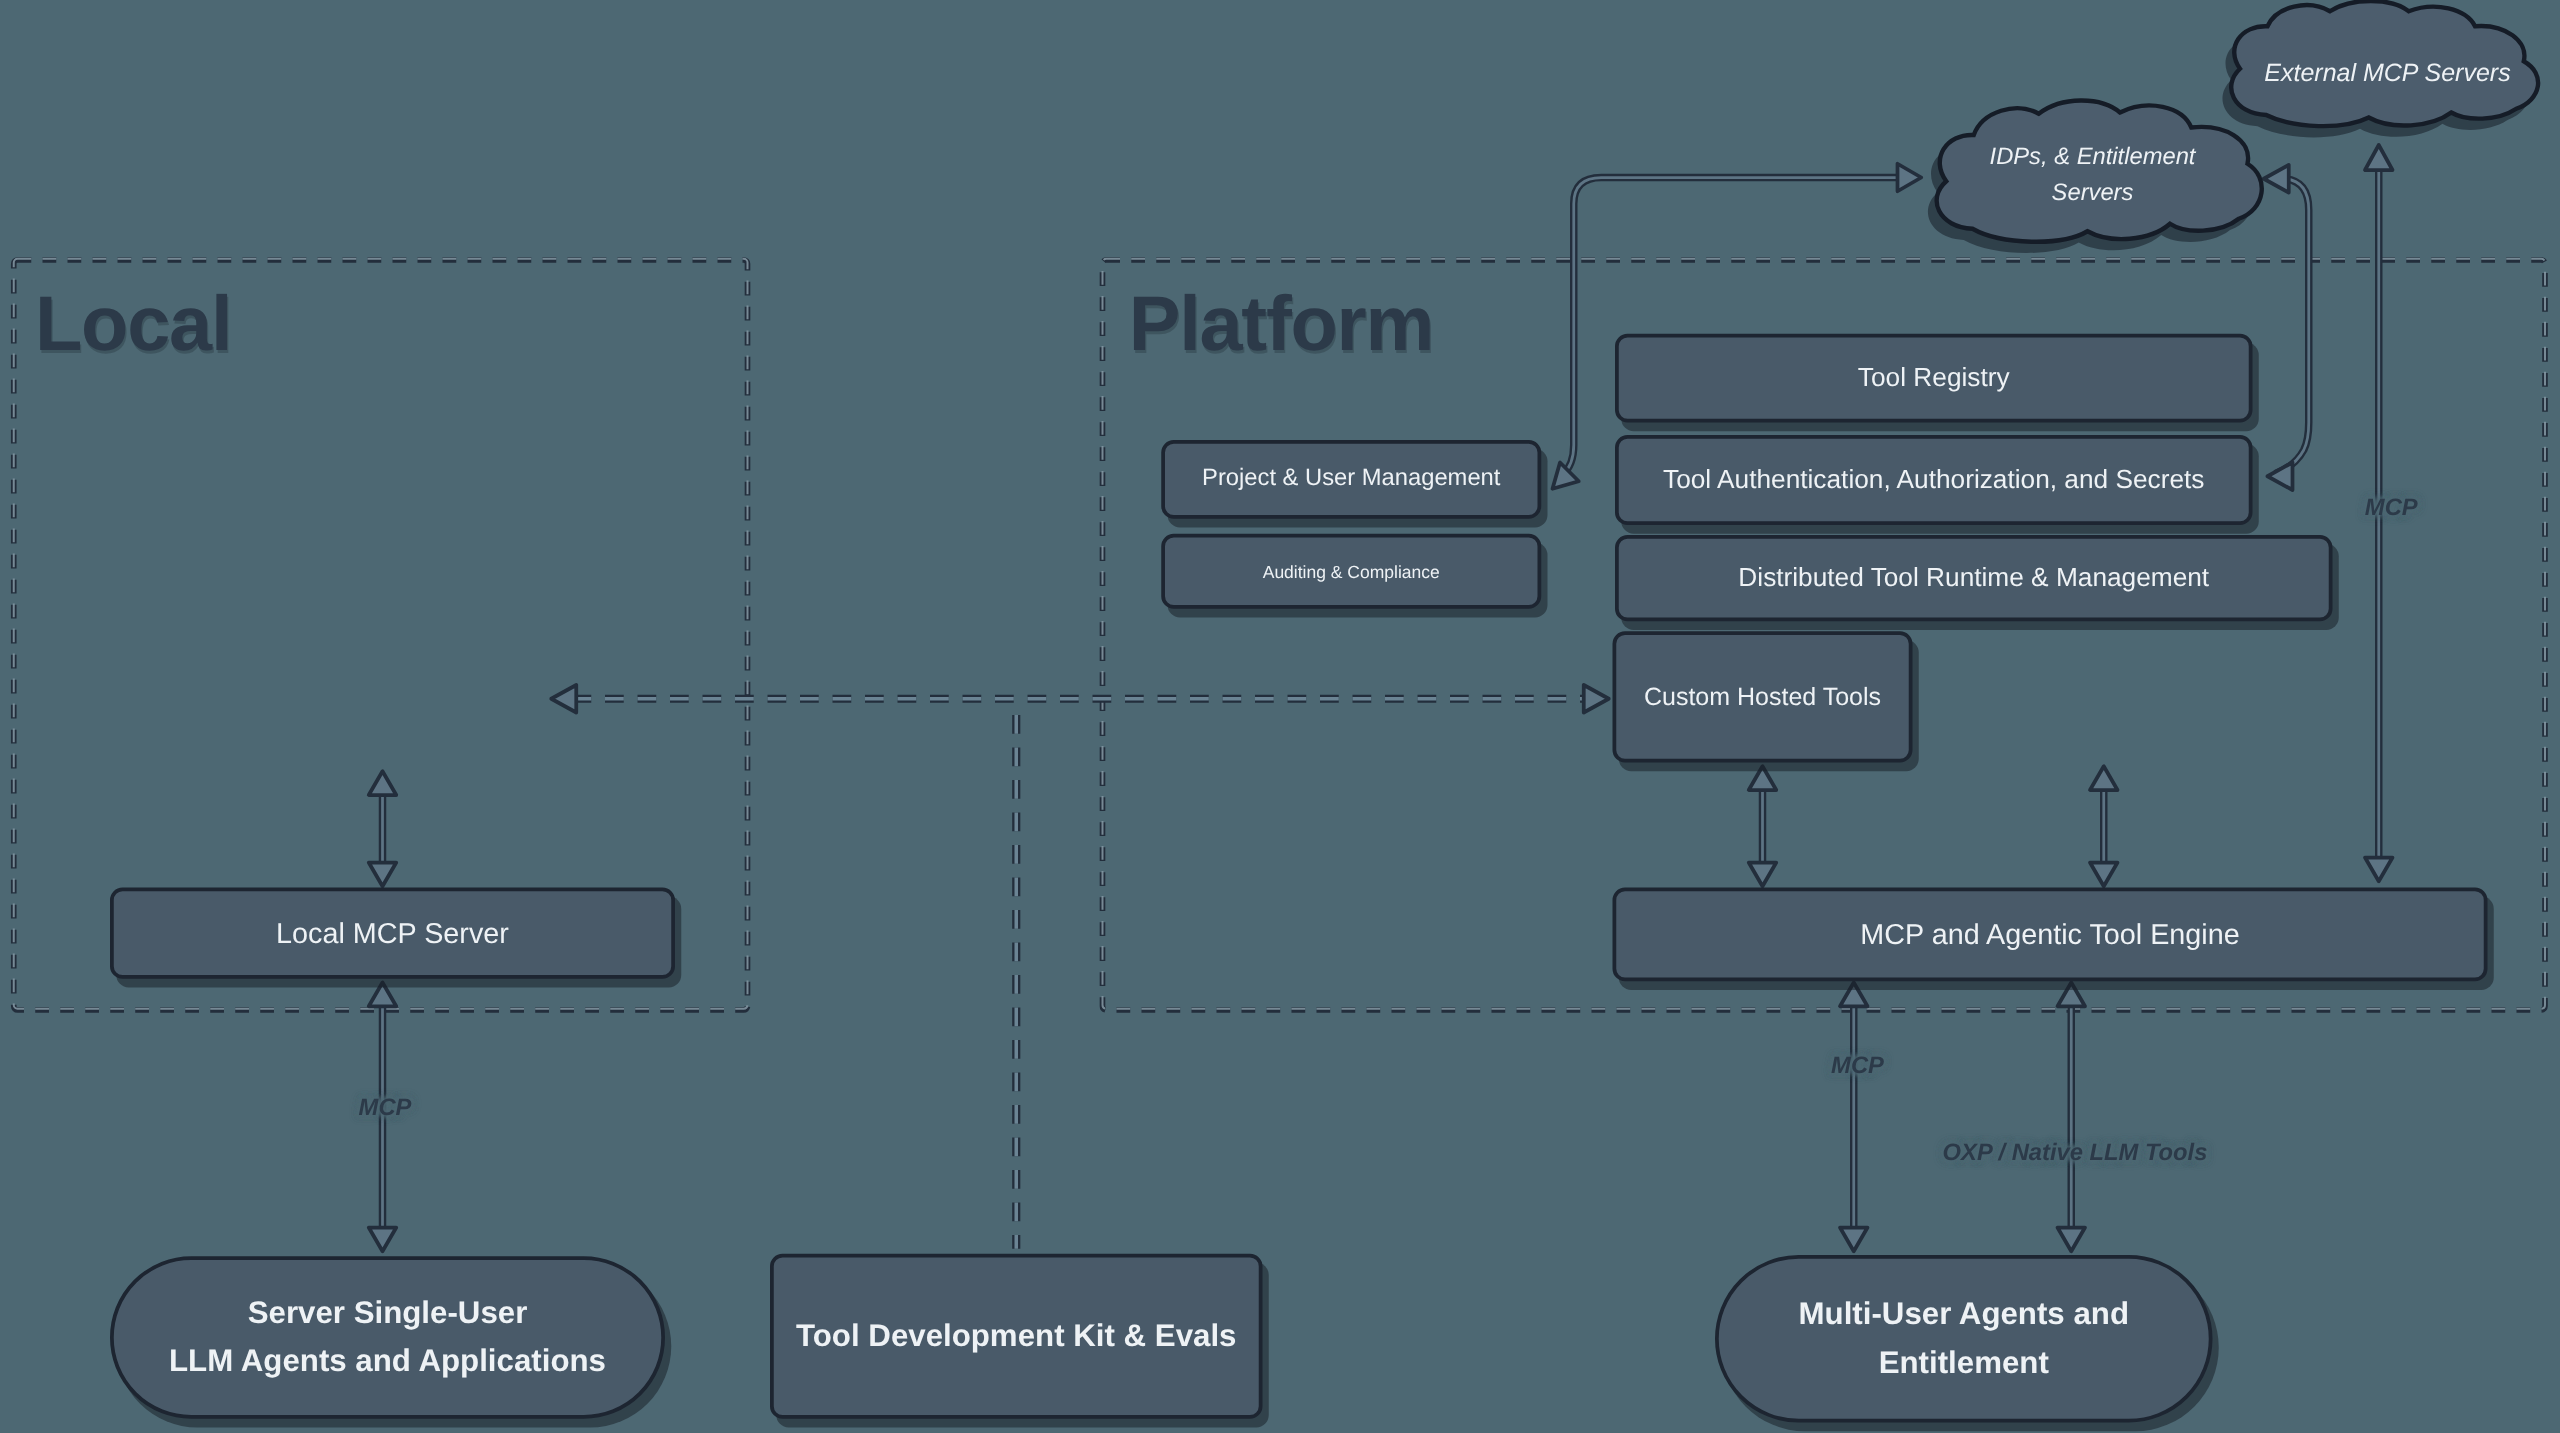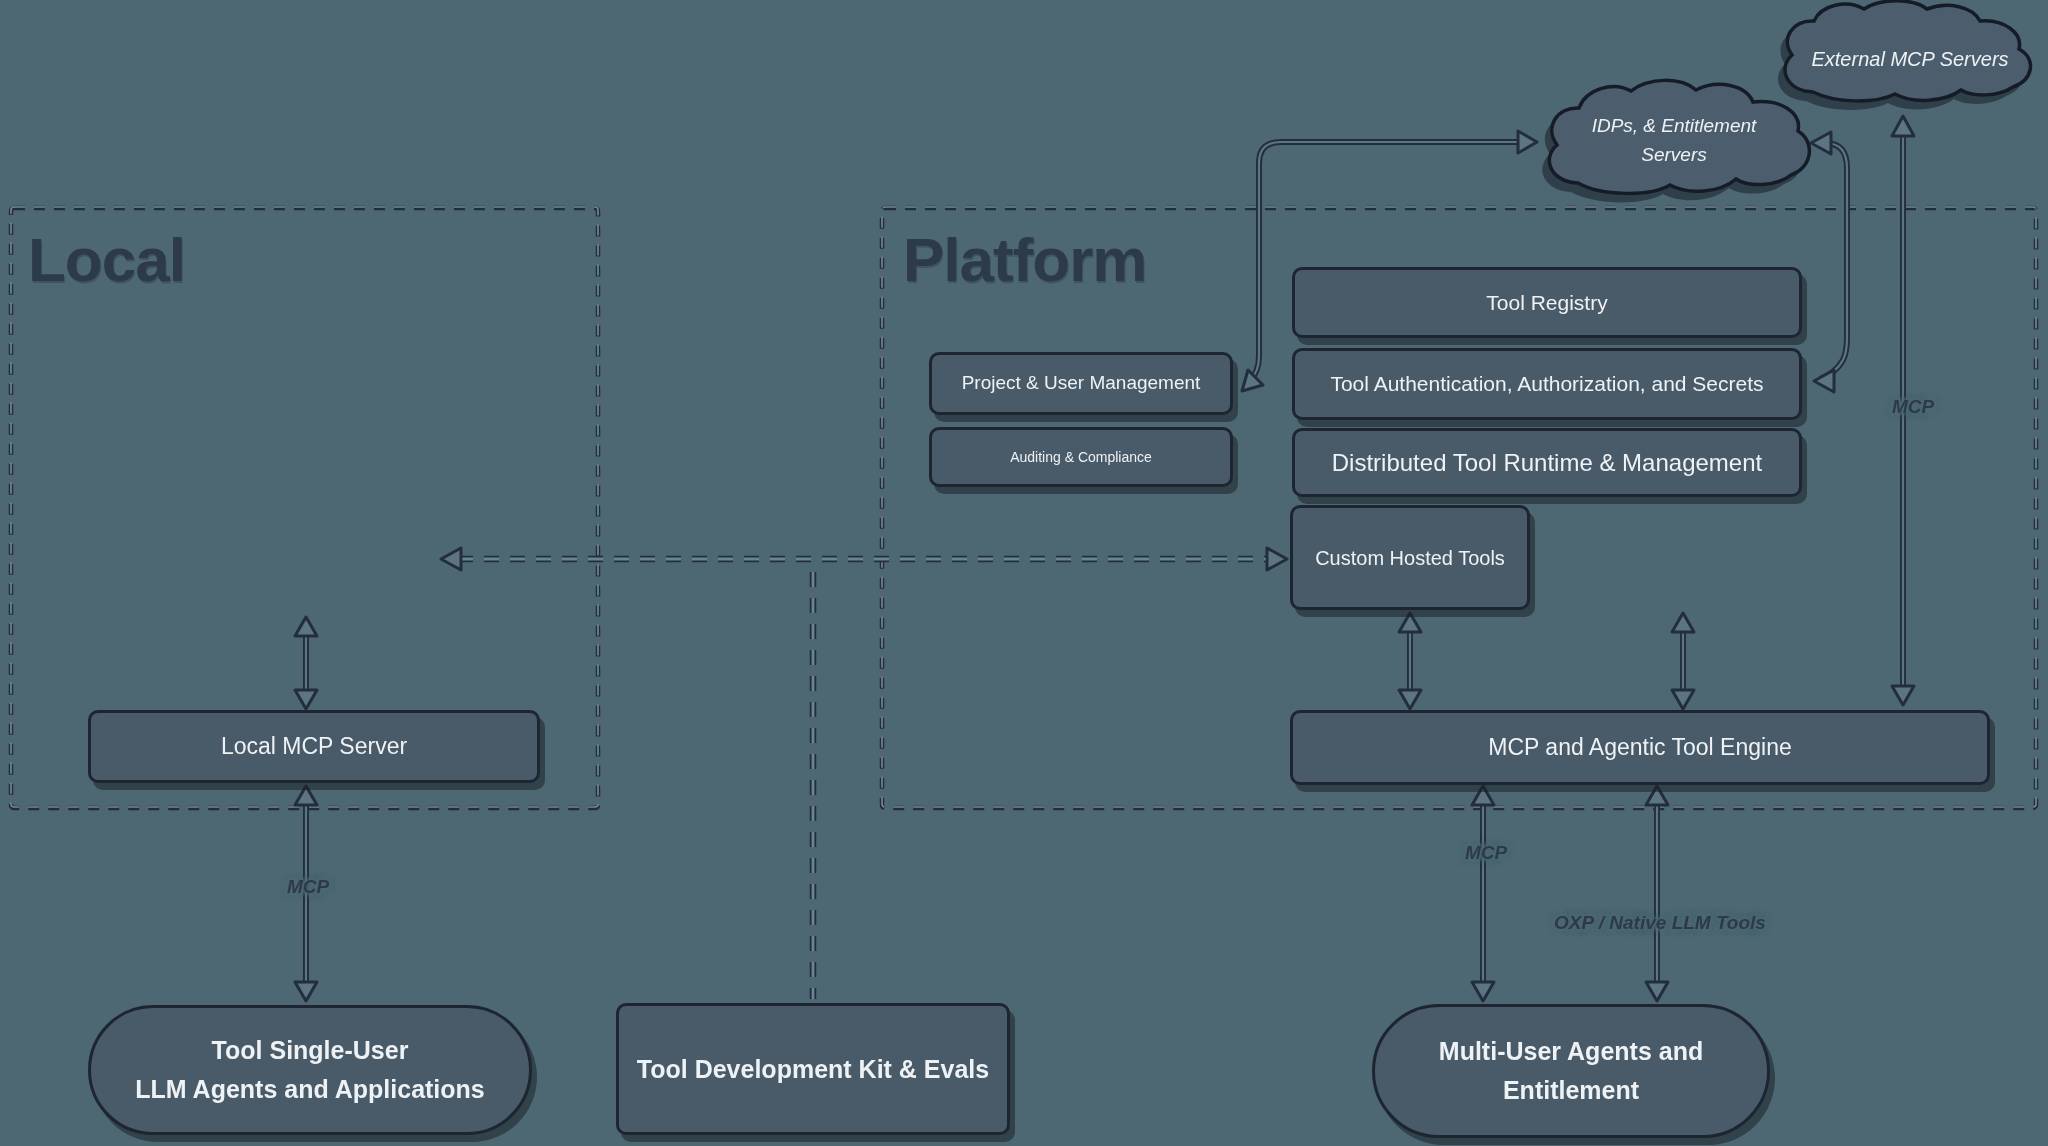--- a/index.html
+++ b/index.html
@@ -27,21 +27,21 @@
     border:3px solid var(--node-border,#1d2531);
     border-radius:10px;color:var(--text-light,#eef2f5);
     display:flex;flex-direction:column;align-items:center;justify-content:center;
     text-align:center;box-shadow:5px 7px 0 rgba(21,27,36,.5);
     font-size:20px;line-height:1.3;padding:4px 10px;
   }
   #n-custom-local-tools{left:178px;top:507px;width:257px;height:109px;}
   #n-local-mcp-server {left:88px; top:710px;width:452px;height:73px;font-size:23px;}
   #n-tool-registry    {left:1292px;top:267px;width:510px;height:71px;font-size:21px;}
   #n-tool-auth        {left:1292px;top:348px;width:510px;height:72px;font-size:21px;}
-  #n-distributed      {left:1292px;top:428px;width:510px;height:69px;font-size:24px;}
+  #n-distributed      {left:1292px;top:428px;width:574px;height:69px;font-size:21px;}
   #n-pum              {left:929px;top:352px;width:304px;height:63px;font-size:19px;}
   #n-audit            {left:929px;top:427px;width:304px;height:60px;font-size:14px;}
   #n-hosted           {left:1290px;top:505px;width:240px;height:105px;}
   #n-prebuilt         {left:1560px;top:505px;width:243px;height:105px;}
   #n-engine           {left:1290px;top:710px;width:700px;height:75px;font-size:23px;}
   #n-tdk              {left:616px;top:1003px;width:394px;height:132px;font-weight:bold;font-size:25px;}
   #n-local-agents     {left:88px;top:1005px;width:444px;height:130px;border-radius:65px;font-weight:bold;font-size:25px;line-height:1.55;}
   #n-multi-agents     {left:1372px;top:1004px;width:398px;height:134px;border-radius:67px;font-weight:bold;font-size:25px;line-height:1.55;}
 
   
@@ -189,21 +189,21 @@
   <div class="node" id="n-tool-registry">Tool Registry</div>
   <div class="node" id="n-tool-auth">Tool Authentication, Authorization, and Secrets</div>
   <div class="node" id="n-distributed">Distributed Tool Runtime &amp; Management</div>
   <div class="node" id="n-pum">Project &amp; User Management</div>
   <div class="node" id="n-audit">Auditing &amp; Compliance</div>
   <div class="node" id="n-hosted">Custom Hosted Tools</div>
   <div class="node" id="n-engine">MCP and Agentic Tool Engine</div>
   <div class="node" id="n-tdk">Tool Development Kit &amp; Evals</div>
 
   <div class="node" id="n-local-agents">
-    <div>Tool Single-User</div>
+    <div>Server Single-User</div>
     <div>LLM Agents and Applications</div>
   </div>
   <div class="node" id="n-multi-agents">
     <div>Multi-User Agents and</div>
     <div>Entitlement</div>
   </div>
 
   <span class="edge-label" id="el-local-mcp">MCP</span>
   <span class="edge-label" id="el-engine-mcp">MCP</span>
   <span class="edge-label" id="el-oxp">OXP / Native LLM Tools</span>

